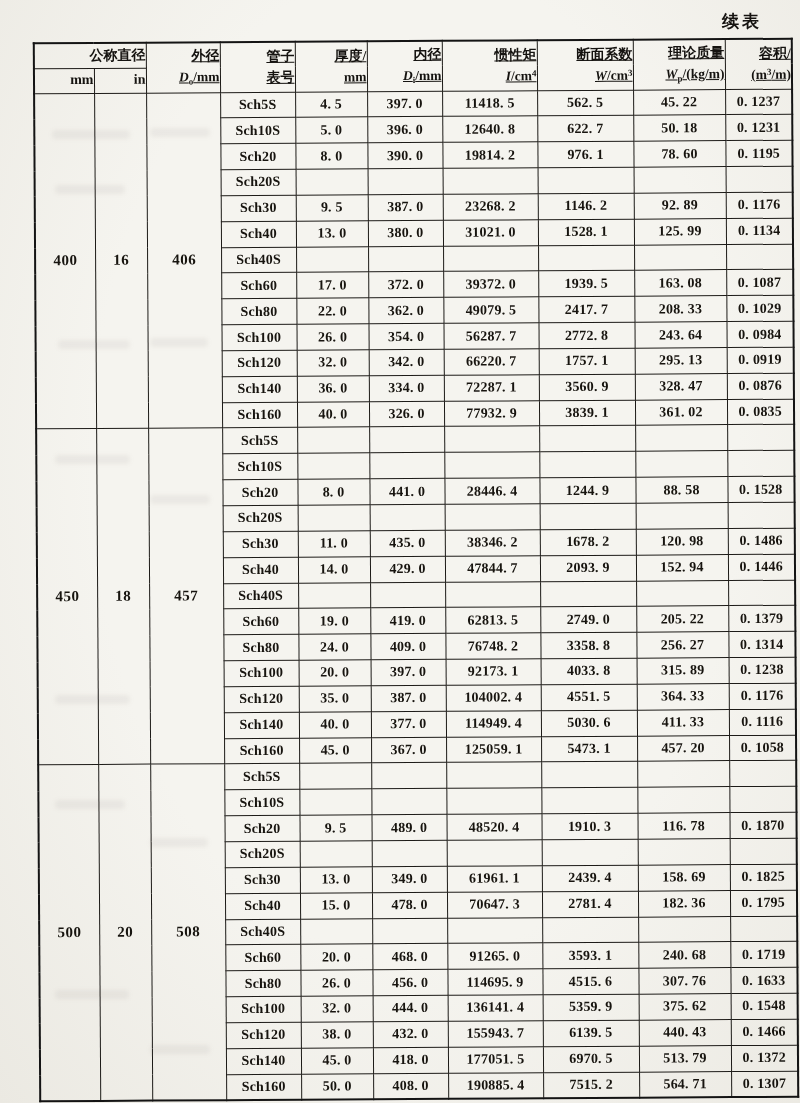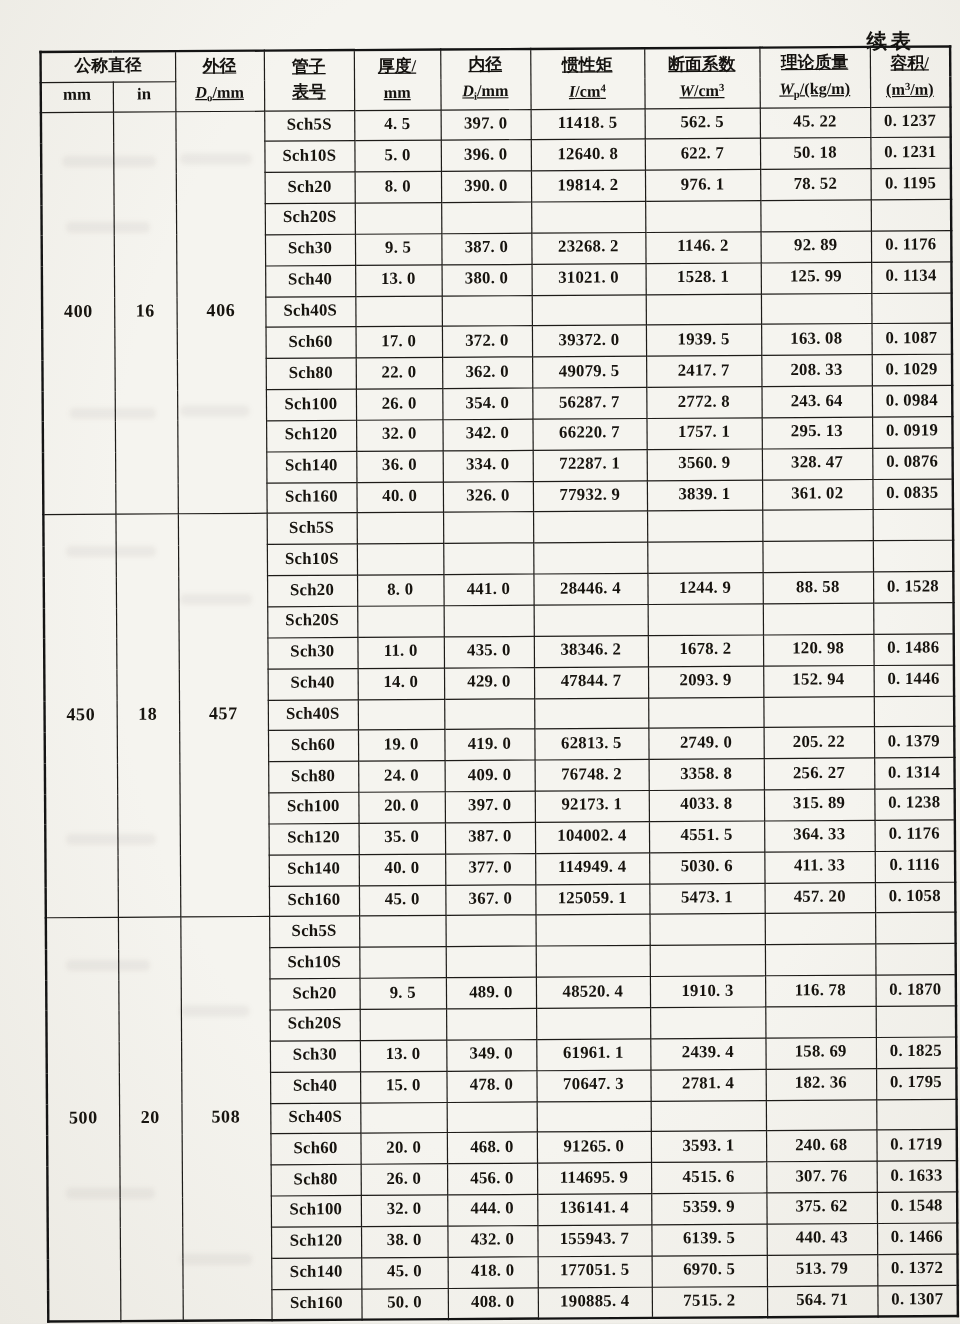--- a/index.html
+++ b/index.html
@@ -15,21 +15,20 @@
     background:radial-gradient(ellipse at 52% 42%, #f5f4ef 55%, #ebe9e2 100%);
     color:#151310;
     overflow:hidden;
   }
   .continued{
     position:absolute;
     top:10px; right:38px;
     font-size:17px;
     font-weight:bold;
     letter-spacing:3px;
-    margin-top:13px;
   }
   table{
     position:absolute;
     left:36px; top:40px;
     width:758px;
     border-collapse:collapse;
     table-layout:fixed;
     transform:rotate(-0.35deg);
     transform-origin:50% 50%;
     border:2px solid #141414;
@@ -40,20 +39,21 @@
     vertical-align:middle;
     overflow:hidden;
     white-space:nowrap;
   }
   thead th{
     font-weight:bold;
     font-size:14px;
     height:25px;
     padding:1px 0;
     line-height:1.45;
+    text-align:right;
   }
   thead .two-line{ line-height:1.55;text-decoration:underline; }
   .sym{ font-size:13.5px; }
   .sym i{ font-style:italic; }
   sub{ font-size:9px; vertical-align:-3px; }
   sup{ font-size:9px; vertical-align:4px; }
   tbody td{
     height:25.85px;
     font-size:14px;
     font-weight:bold;
@@ -168,21 +168,21 @@
           <td>622. 7</td>
           <td>50. 18</td>
           <td>0. 1231</td>
         </tr>
         <tr>
           <td>Sch20</td>
           <td>8. 0</td>
           <td>390. 0</td>
           <td>19814. 2</td>
           <td>976. 1</td>
-          <td>78. 52</td>
+          <td>78. 60</td>
           <td>0. 1195</td>
         </tr>
         <tr>
           <td>Sch20S</td>
           <td></td>
           <td></td>
           <td></td>
           <td></td>
           <td></td>
           <td></td>

